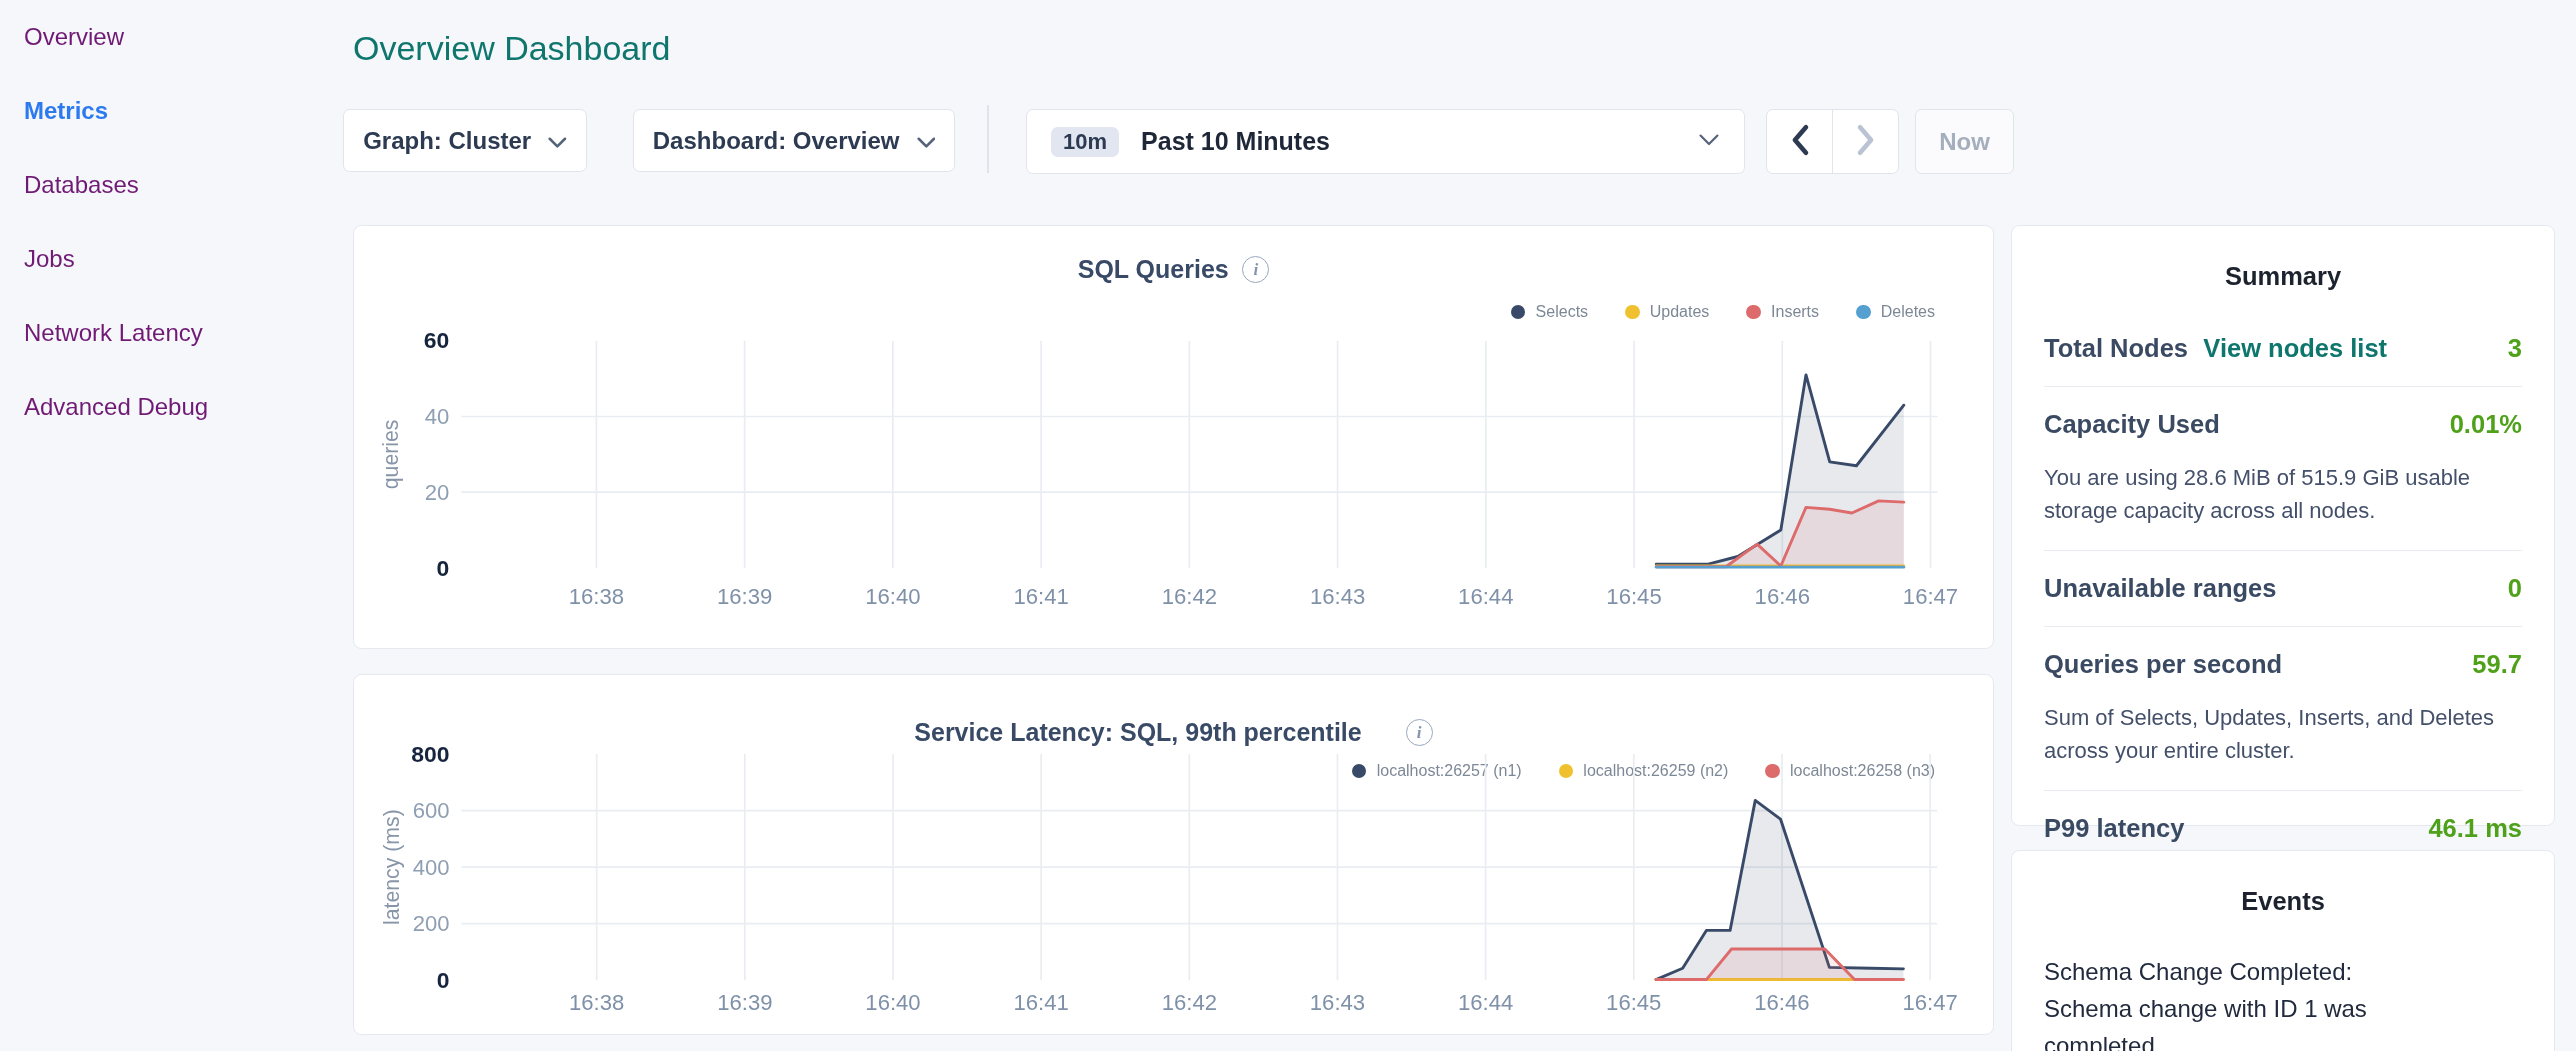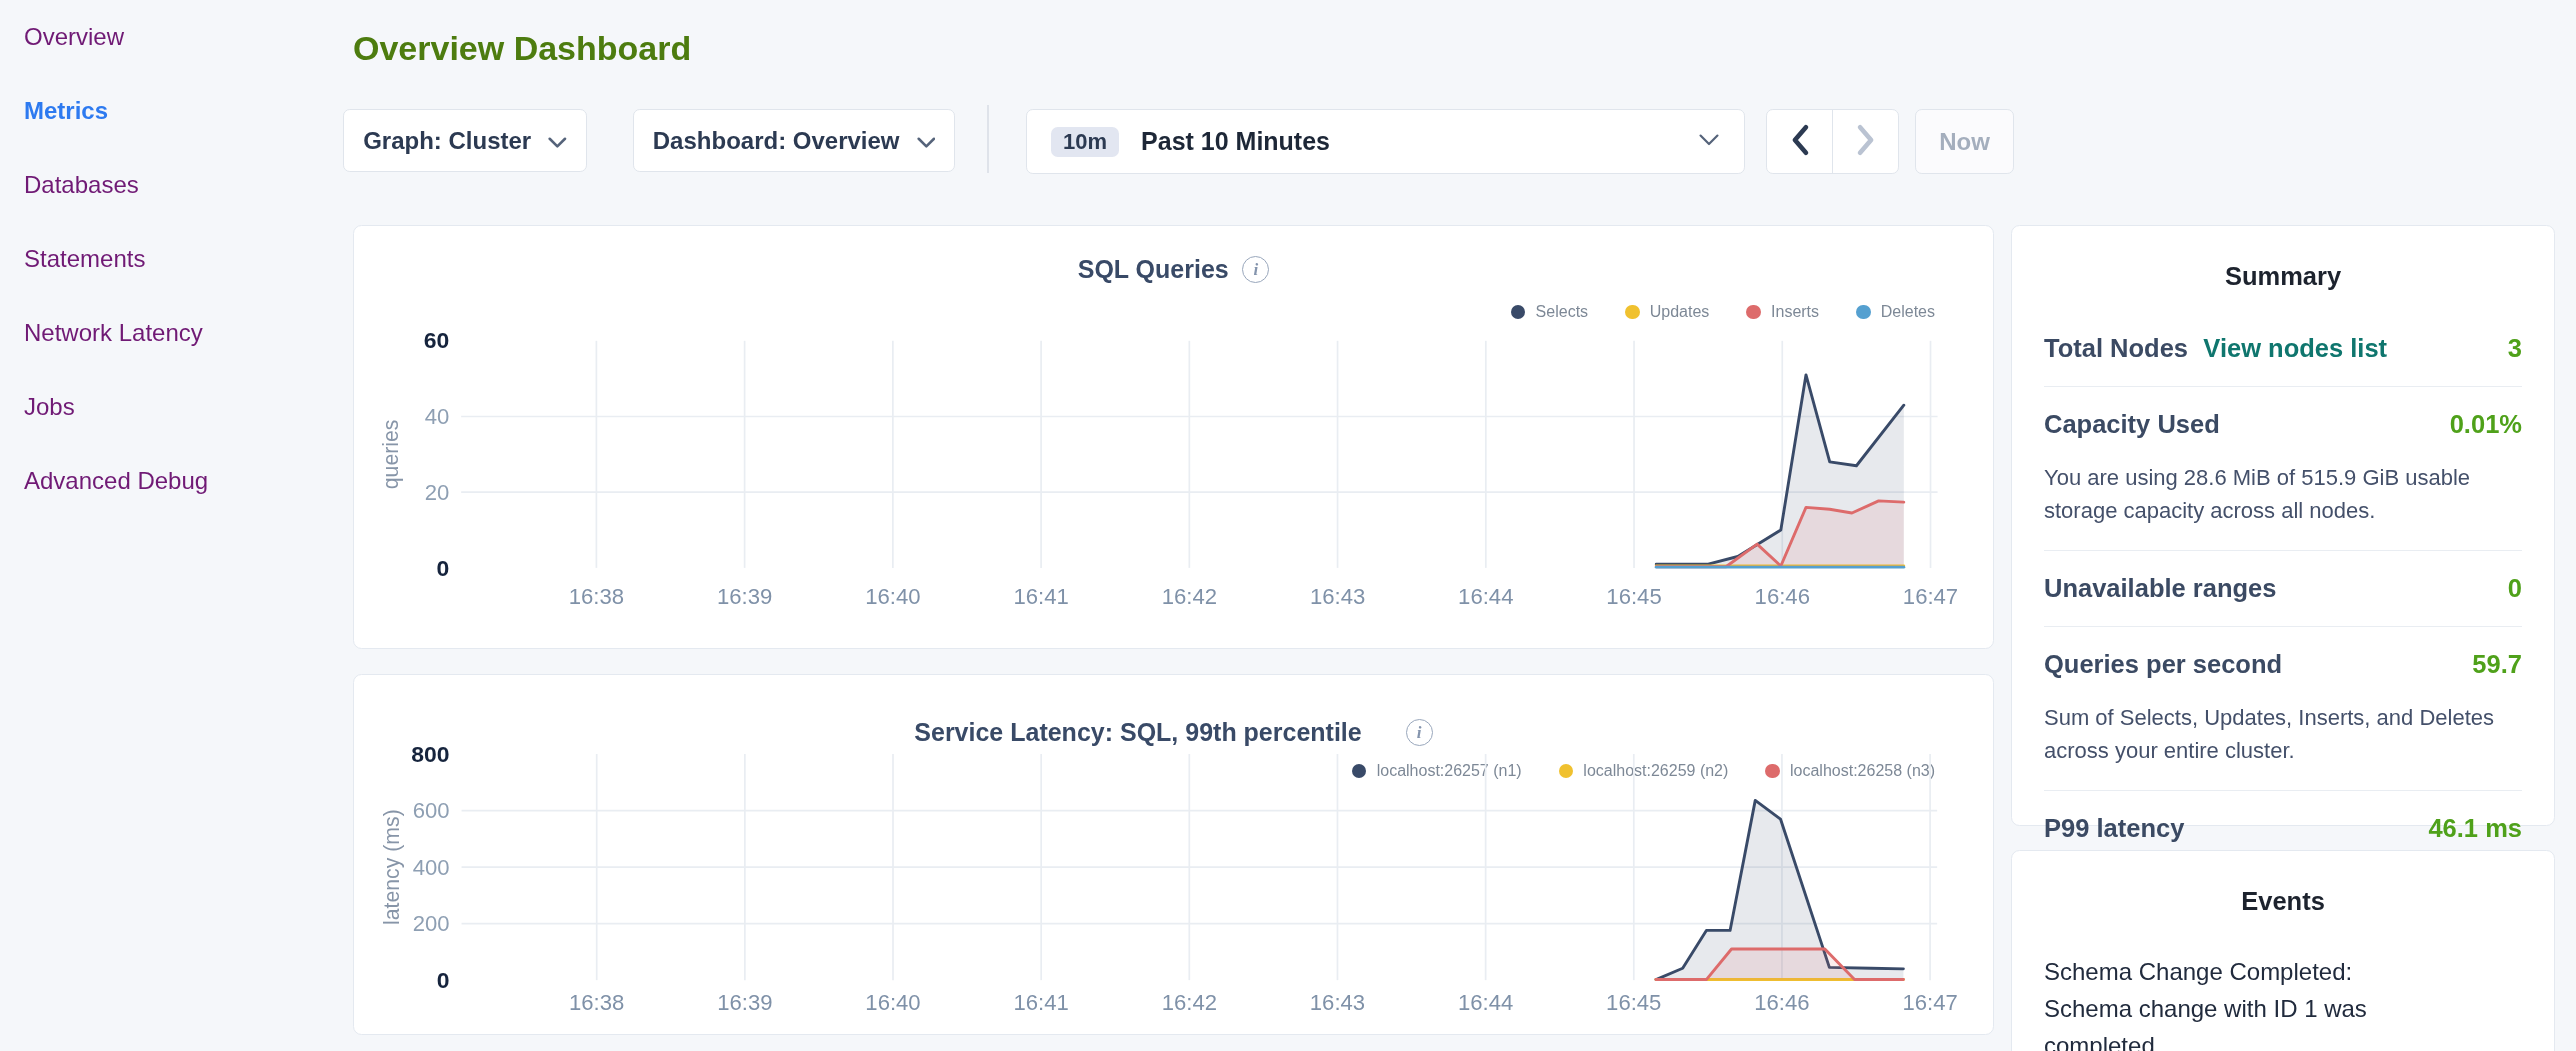--- a/index.html
+++ b/index.html
@@ -9,21 +9,21 @@
     background: #f5f7fa;
     font-family: "Liberation Sans", sans-serif;
     color: #3a4659;
     overflow: hidden;
   }
   
   .sidebar { position:absolute; left:0; top:0; width:340px; height:100%; padding-top:0; }
   .nav-item { padding:23px 24px; font-size:24px; color:#701a75; cursor:pointer; }
   .nav-item.active { color:#2d7af0; font-weight:700; }
   
-  .page-title { position:absolute; left:353px; top:29px; font-size:34px; font-weight:700; color:#4d7c0f; }
+  .page-title { position:absolute; left:353px; top:29px; font-size:34px; font-weight:400; color:#0f766e; }
   
   .dd-btn {
     position:absolute; top:109px; height:63px; background:#fff;
     border:1.7px solid #e0e5ec; border-radius:6.8px;
     display:flex; align-items:center; justify-content:center; gap:17px;
     font-size:24px; font-weight:700; color:#2c3a52; cursor:pointer;
     font-family:"Liberation Sans",sans-serif;
   }
   #graph-dd { left:343px; width:244px; }
   #dashboard-dd { left:633px; width:322px; }
@@ -77,23 +77,22 @@
   .sum-divider { border:none; border-top:1.7px solid #e9edf2; margin:23px 0; }
   .event-msg { margin-top:37px; width:400px; font-size:24px; color:#212b3d; line-height:1.55; }
 </style>
 </head>
 <body>
 
 <aside class="sidebar" id="sidebar-root">
     <div class="nav-item">Overview</div>
     <div class="nav-item active">Metrics</div>
     <div class="nav-item">Databases</div>
-    <div class="nav-item">Statements</div>
+    <div class="nav-item">Jobs</div>
     <div class="nav-item">Network Latency</div>
-    <div class="nav-item">Jobs</div>
     <div class="nav-item">Advanced Debug</div>
   </aside>
 
 <h1 class="page-title">Overview Dashboard</h1>
 
 <button class="dd-btn" id="graph-dd">
   <span>Graph: Cluster</span>
   <span>
     <svg width="18.7" height="12" viewBox="0 0 22 14">
         <polyline points="2,2 11,11 20,2" fill="none" stroke="#55637a" stroke-width="3" stroke-linecap="round" stroke-linejoin="round"></polyline>

